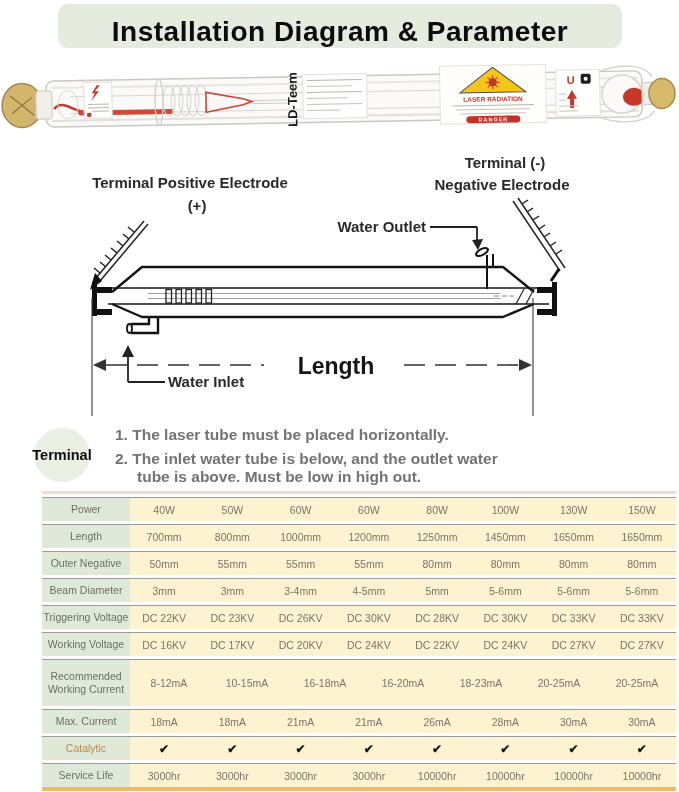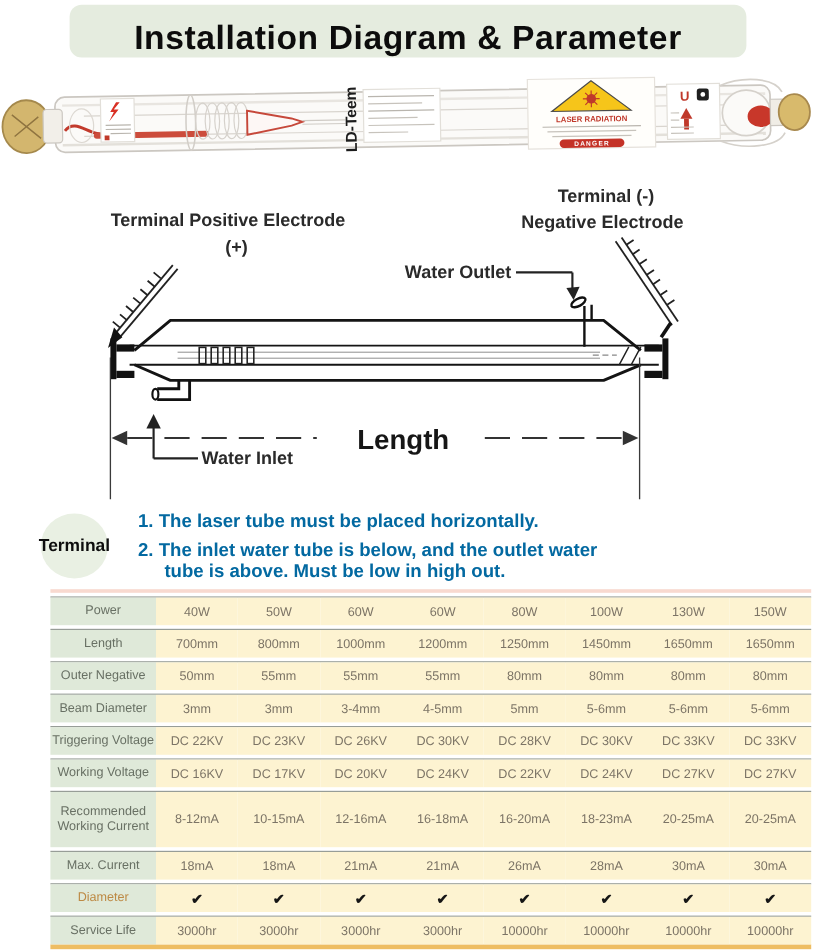--- a/index.html
+++ b/index.html
@@ -14,21 +14,21 @@
   
   .tube-photo{position:absolute;left:0;top:54px;width:679px;height:96px;}
   .diagram{position:absolute;left:0;top:148px;width:679px;height:268px;}
   .dg-label{font-family:"Liberation Sans",sans-serif;font-size:15px;font-weight:bold;fill:#2a2a2a;}
   .dg-big{font-family:"Liberation Sans",sans-serif;font-size:23px;font-weight:bold;fill:#161616;}
 
   
   .caution-badge{position:absolute;left:34px;top:428px;width:56px;height:54px;border-radius:50%;
                  background:#e9f0e3;display:flex;align-items:center;justify-content:center;}
   .caution-badge span{font-size:14.5px;font-weight:bold;color:#0d0d0d;}
-  .caution-line{position:absolute;font-size:15.5px;font-weight:bold;color:#0369a1;}
+  .caution-line{position:absolute;font-size:15.5px;font-weight:bold;color:#737373;}
   .cl1{left:115px;top:426px;}
   .cl2{left:115px;top:450px;}
   .cl3{left:137px;top:468px;}
 
   
   .param-table{position:absolute;left:2px;right:3px;top:491px;bottom:0;margin-left:40px;}
   .strip-top{height:3px;background:#f8d9cf;}
   .strip-bottom{height:4px;background:#eebd62;}
   .p-row{display:flex;height:23px;border-top:1px solid #979d97;margin-top:3px;}
   .p-row.tall{height:46px;}
@@ -294,40 +294,39 @@
           <div class="p-cell">DC 24KV</div>
           <div class="p-cell">DC 22KV</div>
           <div class="p-cell">DC 24KV</div>
           <div class="p-cell">DC 27KV</div>
           <div class="p-cell">DC 27KV</div>
         </div>
         <div class="p-row tall">
           <div class="p-label">Recommended Working Current</div>
           <div class="p-cell">8-12mA</div>
           <div class="p-cell">10-15mA</div>
-          <div class="p-cell">12-16mA</div>
           <div class="p-cell">16-18mA</div>
           <div class="p-cell">16-20mA</div>
           <div class="p-cell">18-23mA</div>
           <div class="p-cell">20-25mA</div>
           <div class="p-cell">20-25mA</div>
         </div>
         <div class="p-row">
           <div class="p-label">Max. Current</div>
           <div class="p-cell">18mA</div>
           <div class="p-cell">18mA</div>
           <div class="p-cell">21mA</div>
           <div class="p-cell">21mA</div>
           <div class="p-cell">26mA</div>
           <div class="p-cell">28mA</div>
           <div class="p-cell">30mA</div>
           <div class="p-cell">30mA</div>
         </div>
         <div class="p-row check-row">
-          <div class="p-label">Diameter</div>
+          <div class="p-label">Catalytic</div>
           <div class="p-cell check">✔</div>
           <div class="p-cell check">✔</div>
           <div class="p-cell check">✔</div>
           <div class="p-cell check">✔</div>
           <div class="p-cell check">✔</div>
           <div class="p-cell check">✔</div>
           <div class="p-cell check">✔</div>
           <div class="p-cell check">✔</div>
         </div>
         <div class="p-row">

